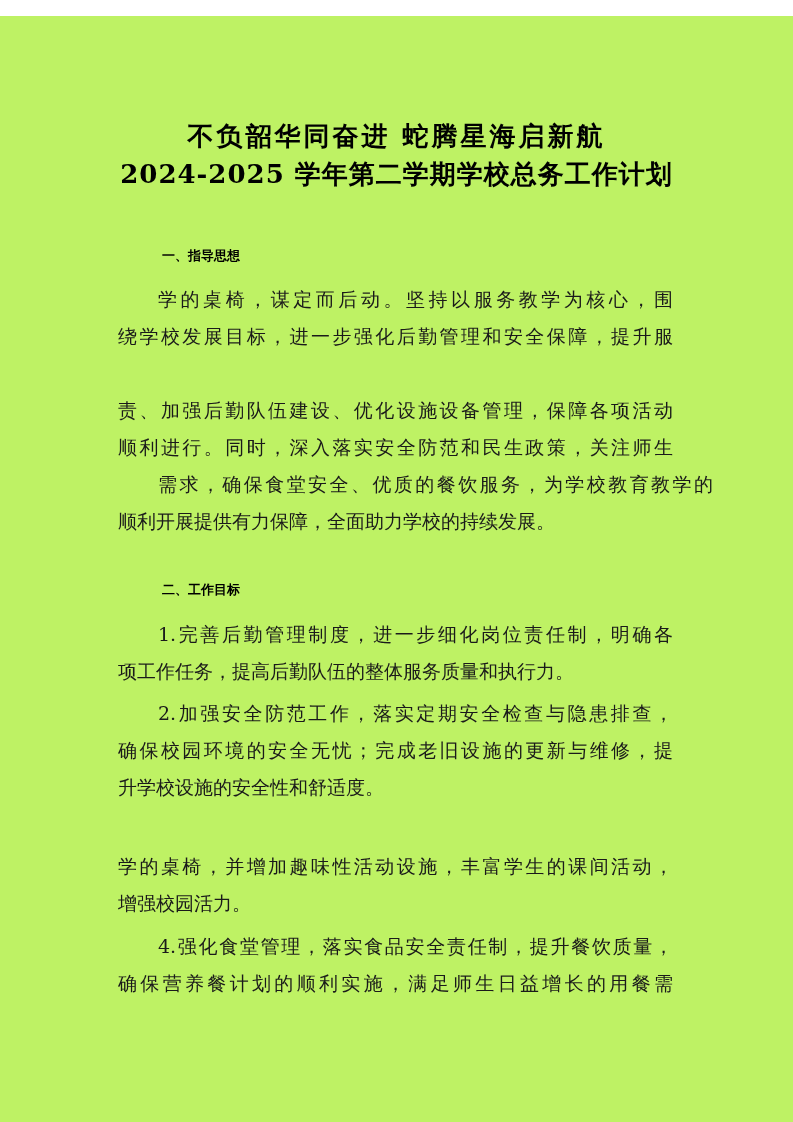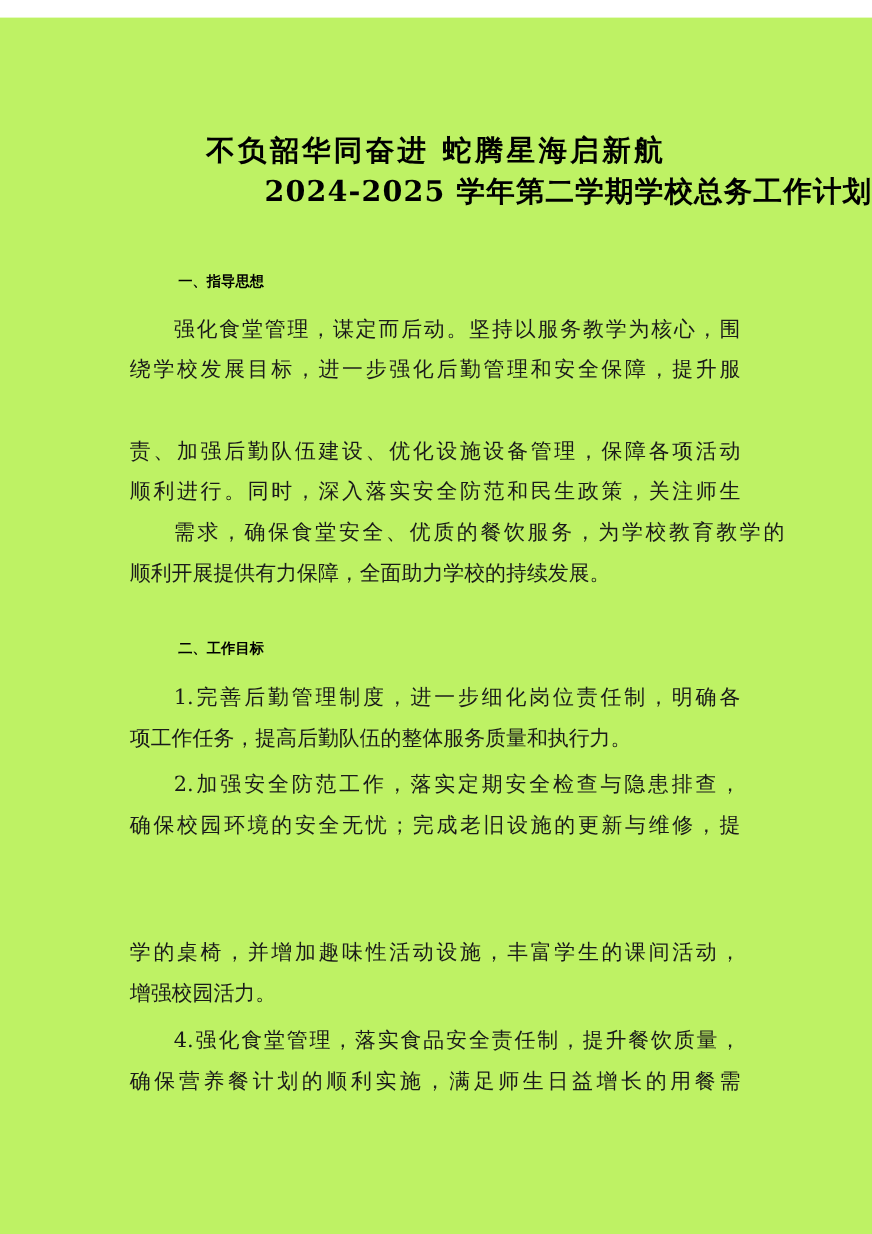--- a/index.html
+++ b/index.html
@@ -28,21 +28,21 @@
       width: 793px;
       text-align: center;
       font-family: "DejaVu Serif", "Liberation Serif", serif;
       font-weight: bold;
       font-size: 26px;
       letter-spacing: 1px;
       color: #000000;
       white-space: nowrap;
     }
     .title.t1 { top: 103px; letter-spacing: 3px; }
-    .title.t2 { top: 141px; text-align: right; }
+    .title.t2 { top: 141px; }
     .heading {
       position: absolute;
       left: 162px;
       font-family: "DejaVu Sans", "Liberation Sans", sans-serif;
       font-weight: bold;
       font-size: 13px;
       color: #000000;
       white-space: nowrap;
     }
     .line {
@@ -63,34 +63,35 @@
 </head>
 <body>
 
 <div class="page">
 
   <div class="title t1">不负韶华同奋进  蛇腾星海启新航</div>
   <div class="title t2">2024-2025 学年第二学期学校总务工作计划</div>
 
   <div class="heading" style="top:231px;">一、指导思想</div>
 
-  <div class="line first" style="top:271px;">强化食堂管理，谋定而后动。坚持以服务教学为核心，围</div>
+  <div class="line first" style="top:271px;">学的桌椅，谋定而后动。坚持以服务教学为核心，围</div>
   <div class="line cont" style="top:308px;">绕学校发展目标，进一步强化后勤管理和安全保障，提升服</div>
   <div class="line cont" style="top:382px;">责、加强后勤队伍建设、优化设施设备管理，保障各项活动</div>
   <div class="line cont" style="top:419px;">顺利进行。同时，深入落实安全防范和民生政策，关注师生</div>
   <div class="line cont" style="top:456px;margin-left:40px;">需求，确保食堂安全、优质的餐饮服务，为学校教育教学的</div>
   <div class="line cont last" style="top:493px;">顺利开展提供有力保障，全面助力学校的持续发展。</div>
 
   <div class="heading" style="top:565px;">二、工作目标</div>
 
   <div class="line first" style="top:606px;">1.完善后勤管理制度，进一步细化岗位责任制，明确各</div>
   <div class="line cont last" style="top:643px;">项工作任务，提高后勤队伍的整体服务质量和执行力。</div>
 
   <div class="line first" style="top:685px;">2.加强安全防范工作，落实定期安全检查与隐患排查，</div>
   <div class="line cont" style="top:722px;">确保校园环境的安全无忧；完成老旧设施的更新与维修，提</div>
+  <div class="line cont last" style="top:759px;">升学校设施的安全性和舒适度。</div>
 
   <div class="line cont" style="top:838px;">学的桌椅，并增加趣味性活动设施，丰富学生的课间活动，</div>
   <div class="line cont last" style="top:875px;">增强校园活力。</div>
 
   <div class="line first" style="top:918px;">4.强化食堂管理，落实食品安全责任制，提升餐饮质量，</div>
   <div class="line cont" style="top:955px;">确保营养餐计划的顺利实施，满足师生日益增长的用餐需</div>
 
 </div>
 
 </body></html>

